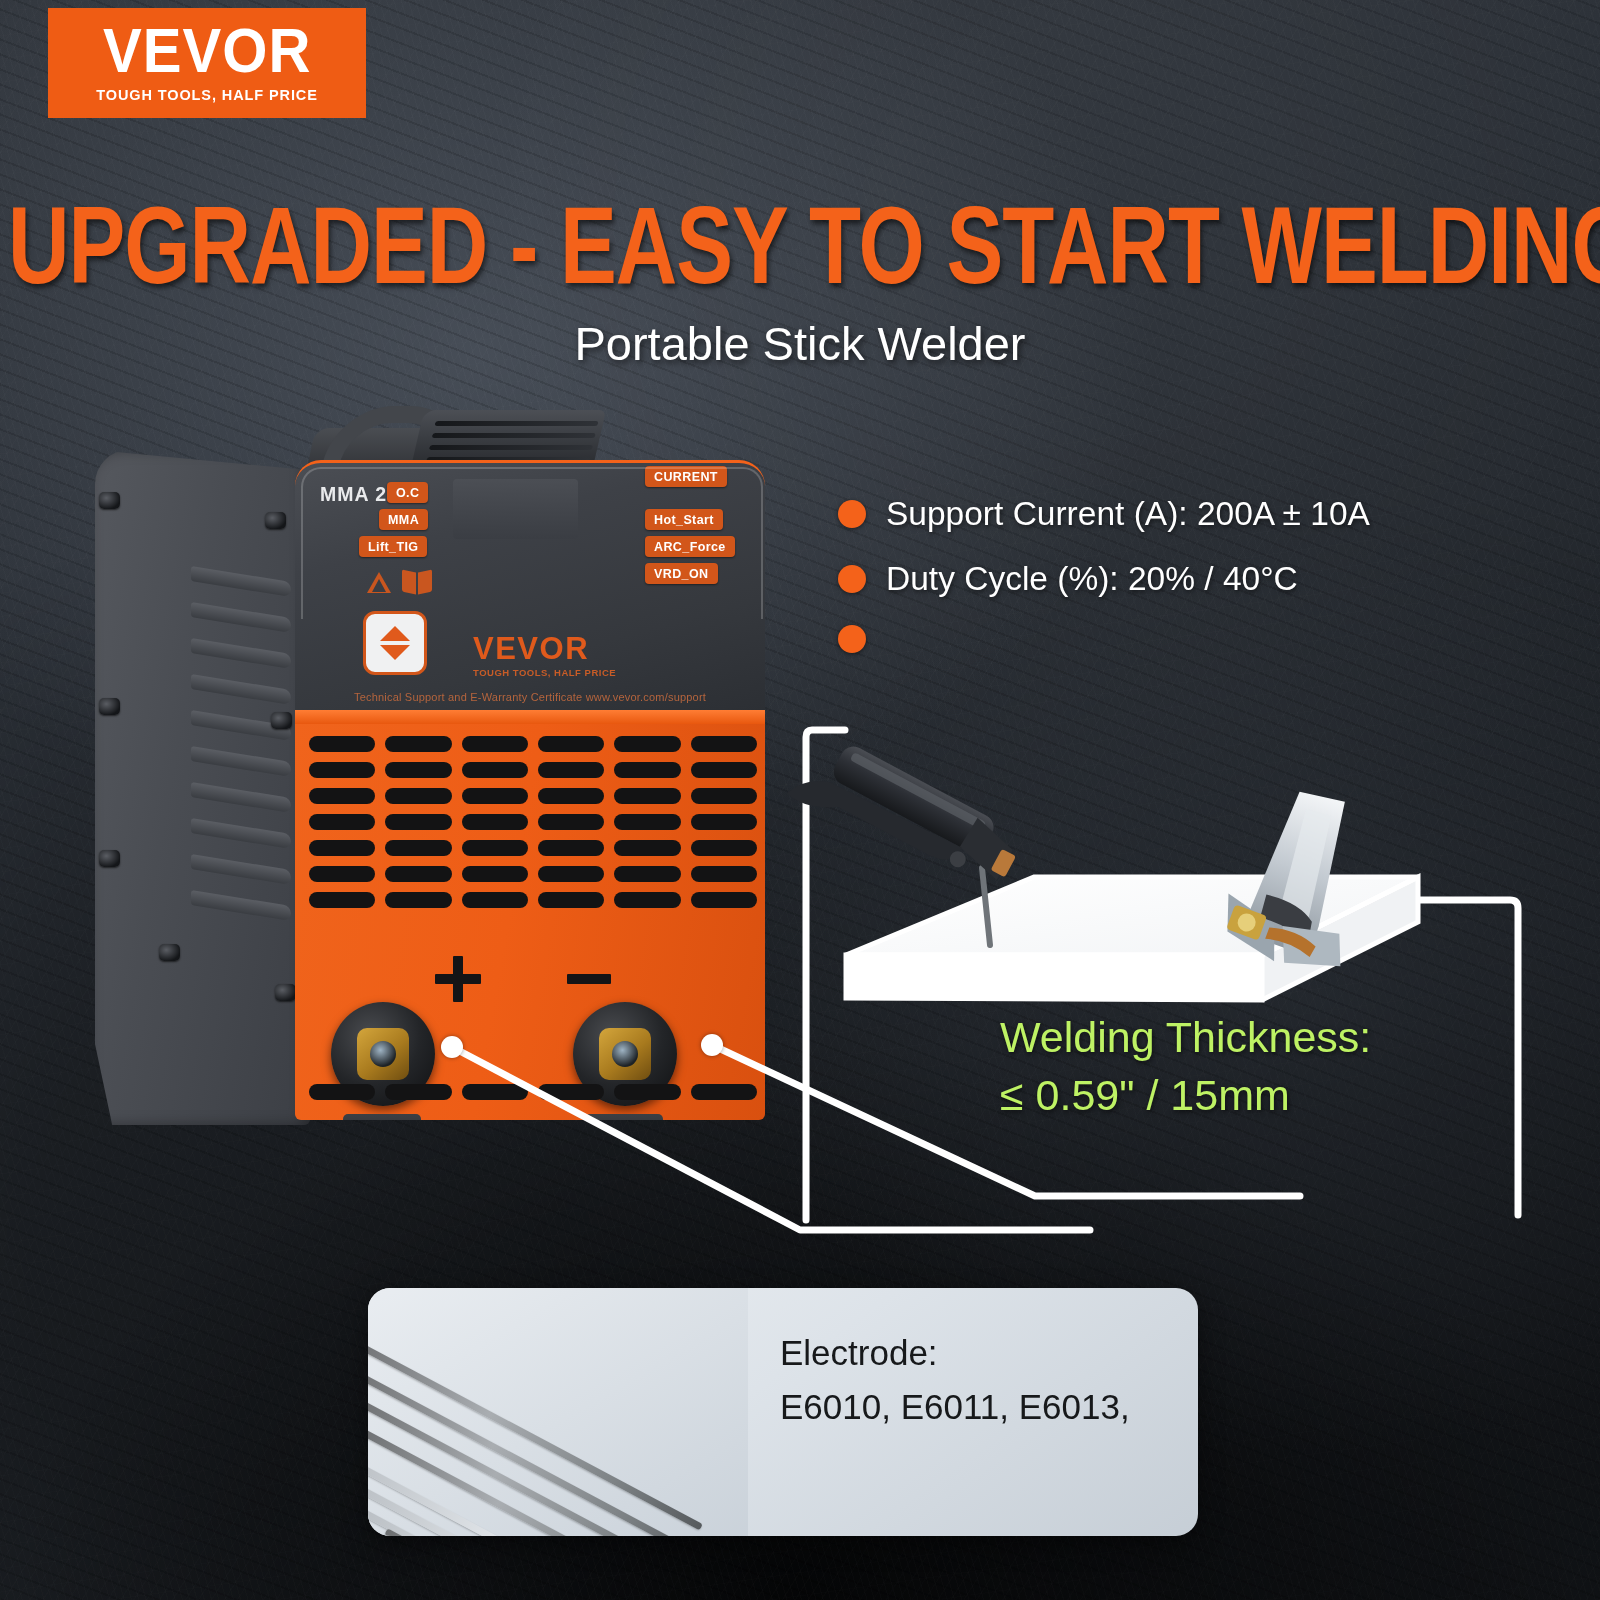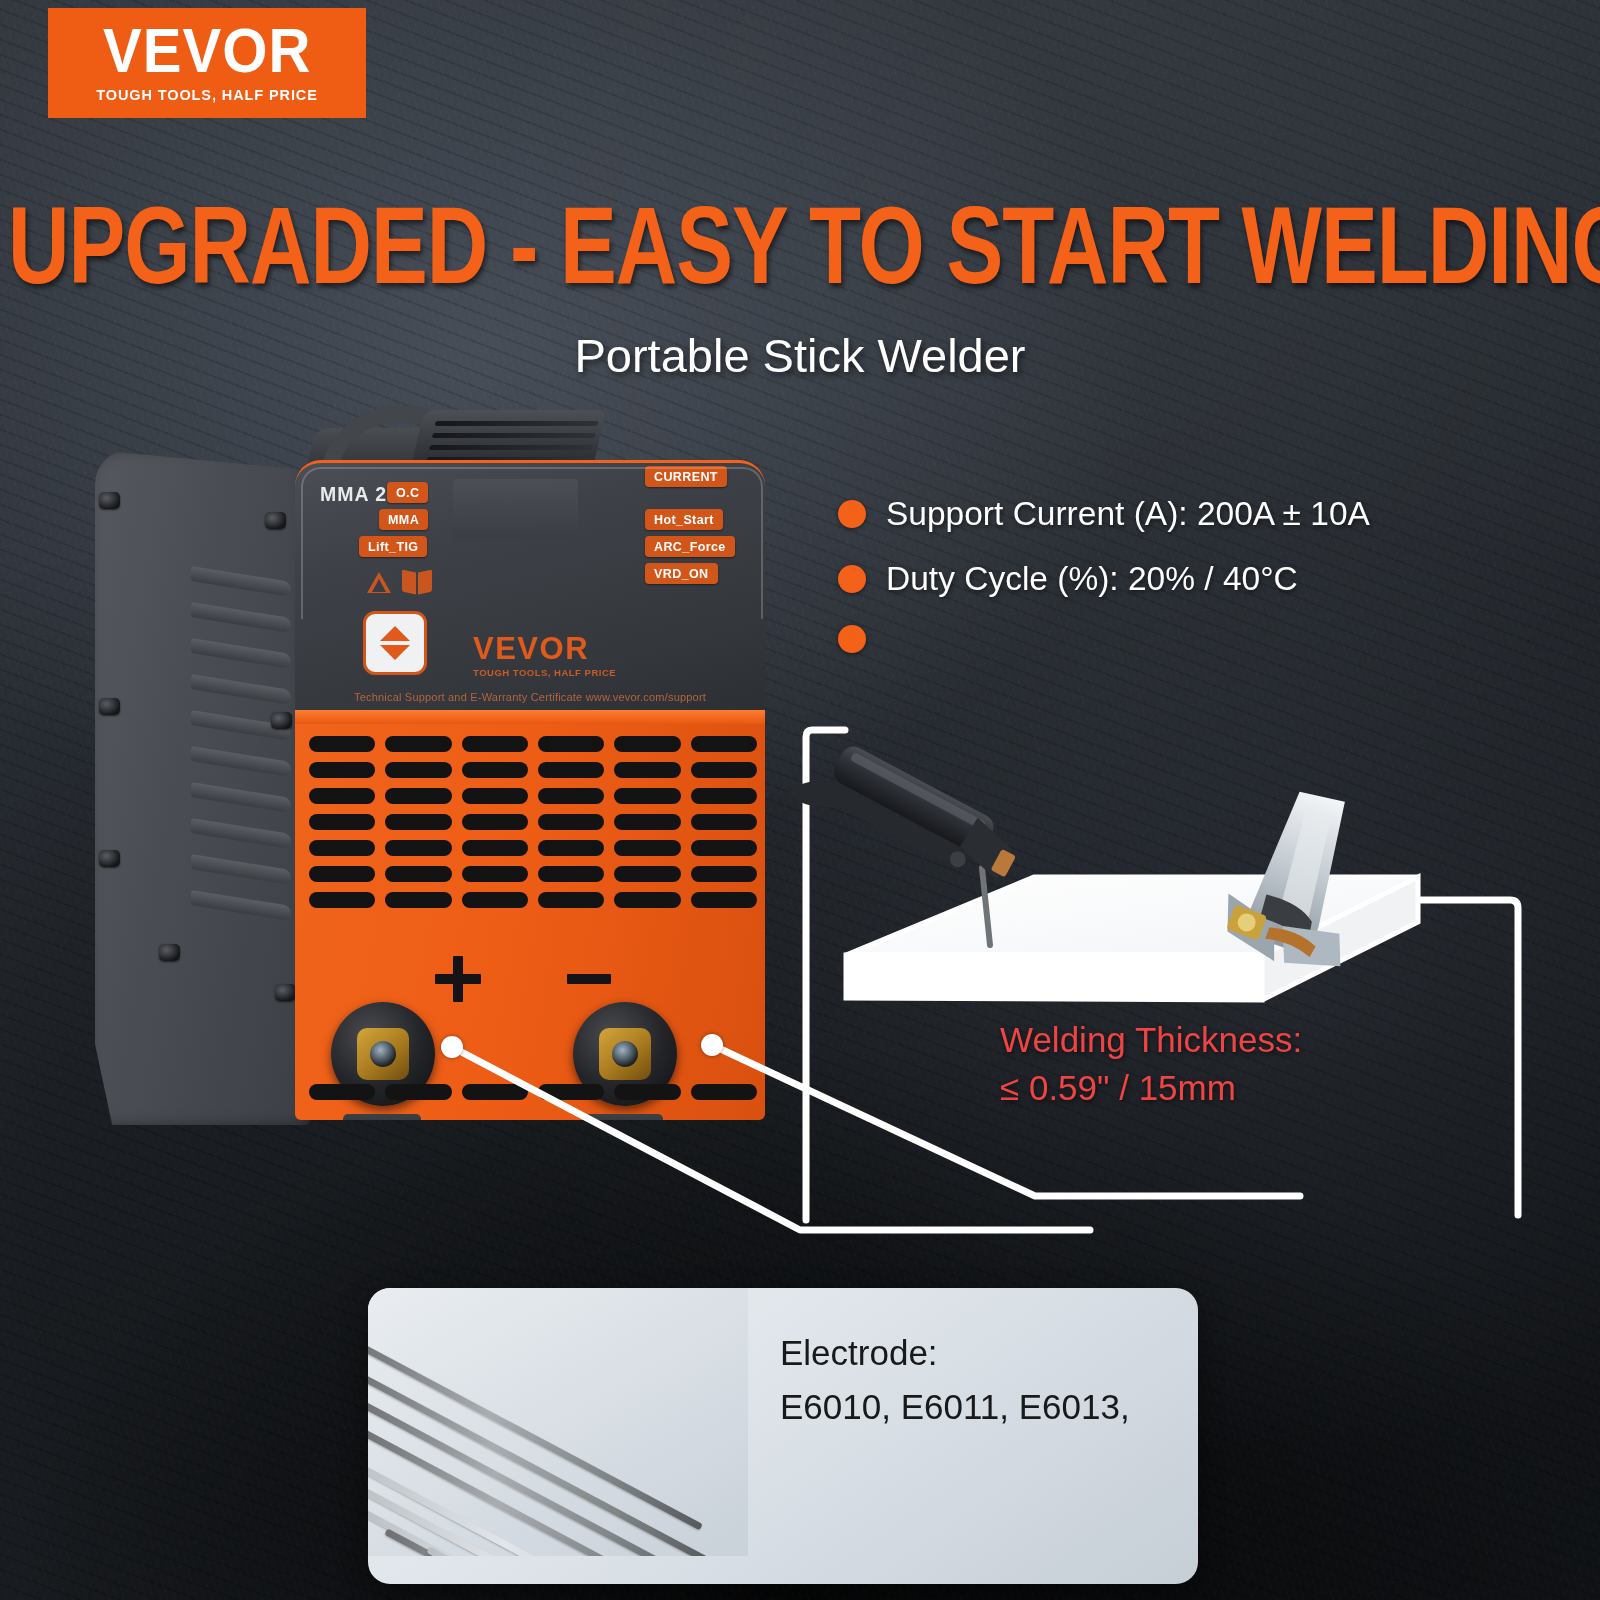--- a/index.html
+++ b/index.html
@@ -57,21 +57,20 @@
     position:absolute; left:0; right:0; top:182px; text-align:center; z-index:5;
     color:#f4621a; font-size:86px; font-weight:bold; letter-spacing:-1px;
     font-family:"Liberation Sans Narrow","Liberation Sans",sans-serif;
     transform:scaleX(.99) scaleY(1.28); transform-origin:center top;
     text-shadow:2px 3px 5px rgba(0,0,0,.55); white-space:nowrap;
   }
   #subhead {
     position:absolute; left:0; right:0; top:316px; text-align:center; z-index:5;
     color:#ffffff; font-size:47px; font-weight:normal;
     text-shadow:2px 3px 6px rgba(0,0,0,.6);
-    margin-top:12px;
   }
 
   
   #specs { position:absolute; left:838px; top:495px; z-index:5; }
   .spec-row { display:flex; align-items:center; margin-bottom:27px; }
   .spec-dot {
     width:28px; height:28px; border-radius:50%; background:#f4621a;
     flex:0 0 28px; margin-right:20px;
     box-shadow:0 1px 4px rgba(0,0,0,.5);
   }
@@ -261,28 +260,27 @@
   
   #callouts { position:absolute; inset:0; z-index:5; pointer-events:none; }
   .leader-dot {
     position:absolute; width:22px; height:22px; border-radius:50%;
     background:#fff; z-index:7; box-shadow:0 0 4px rgba(0,0,0,.4);
   }
 
   
   #thickness {
     position:absolute; left:1000px; top:1008px; z-index:6;
-    color:#ef4444; font-size:35px; line-height:1.36;
+    color:#bef264; font-size:43px; line-height:1.36;
     text-shadow:1px 2px 5px rgba(0,0,0,.6);
-    margin-top:8px;
   }
 
   
   #card {
-    position:absolute; left:368px; top:1288px; width:830px; height:296px;
+    position:absolute; left:368px; top:1288px; width:830px; height:248px;
     background:linear-gradient(145deg,#eef1f4 0%,#dde3e9 45%,#c6ced6 100%);
     border-radius:22px; z-index:6; overflow:hidden;
     box-shadow:0 8px 26px rgba(0,0,0,.45);
   }
   #rods {
     position:absolute; left:0; top:0; width:380px; height:268px; overflow:hidden;
     background:linear-gradient(150deg,#e9edf1,#c9d1d9);
   }
   #rods i {
     position:absolute; height:7px; border-radius:3px;

